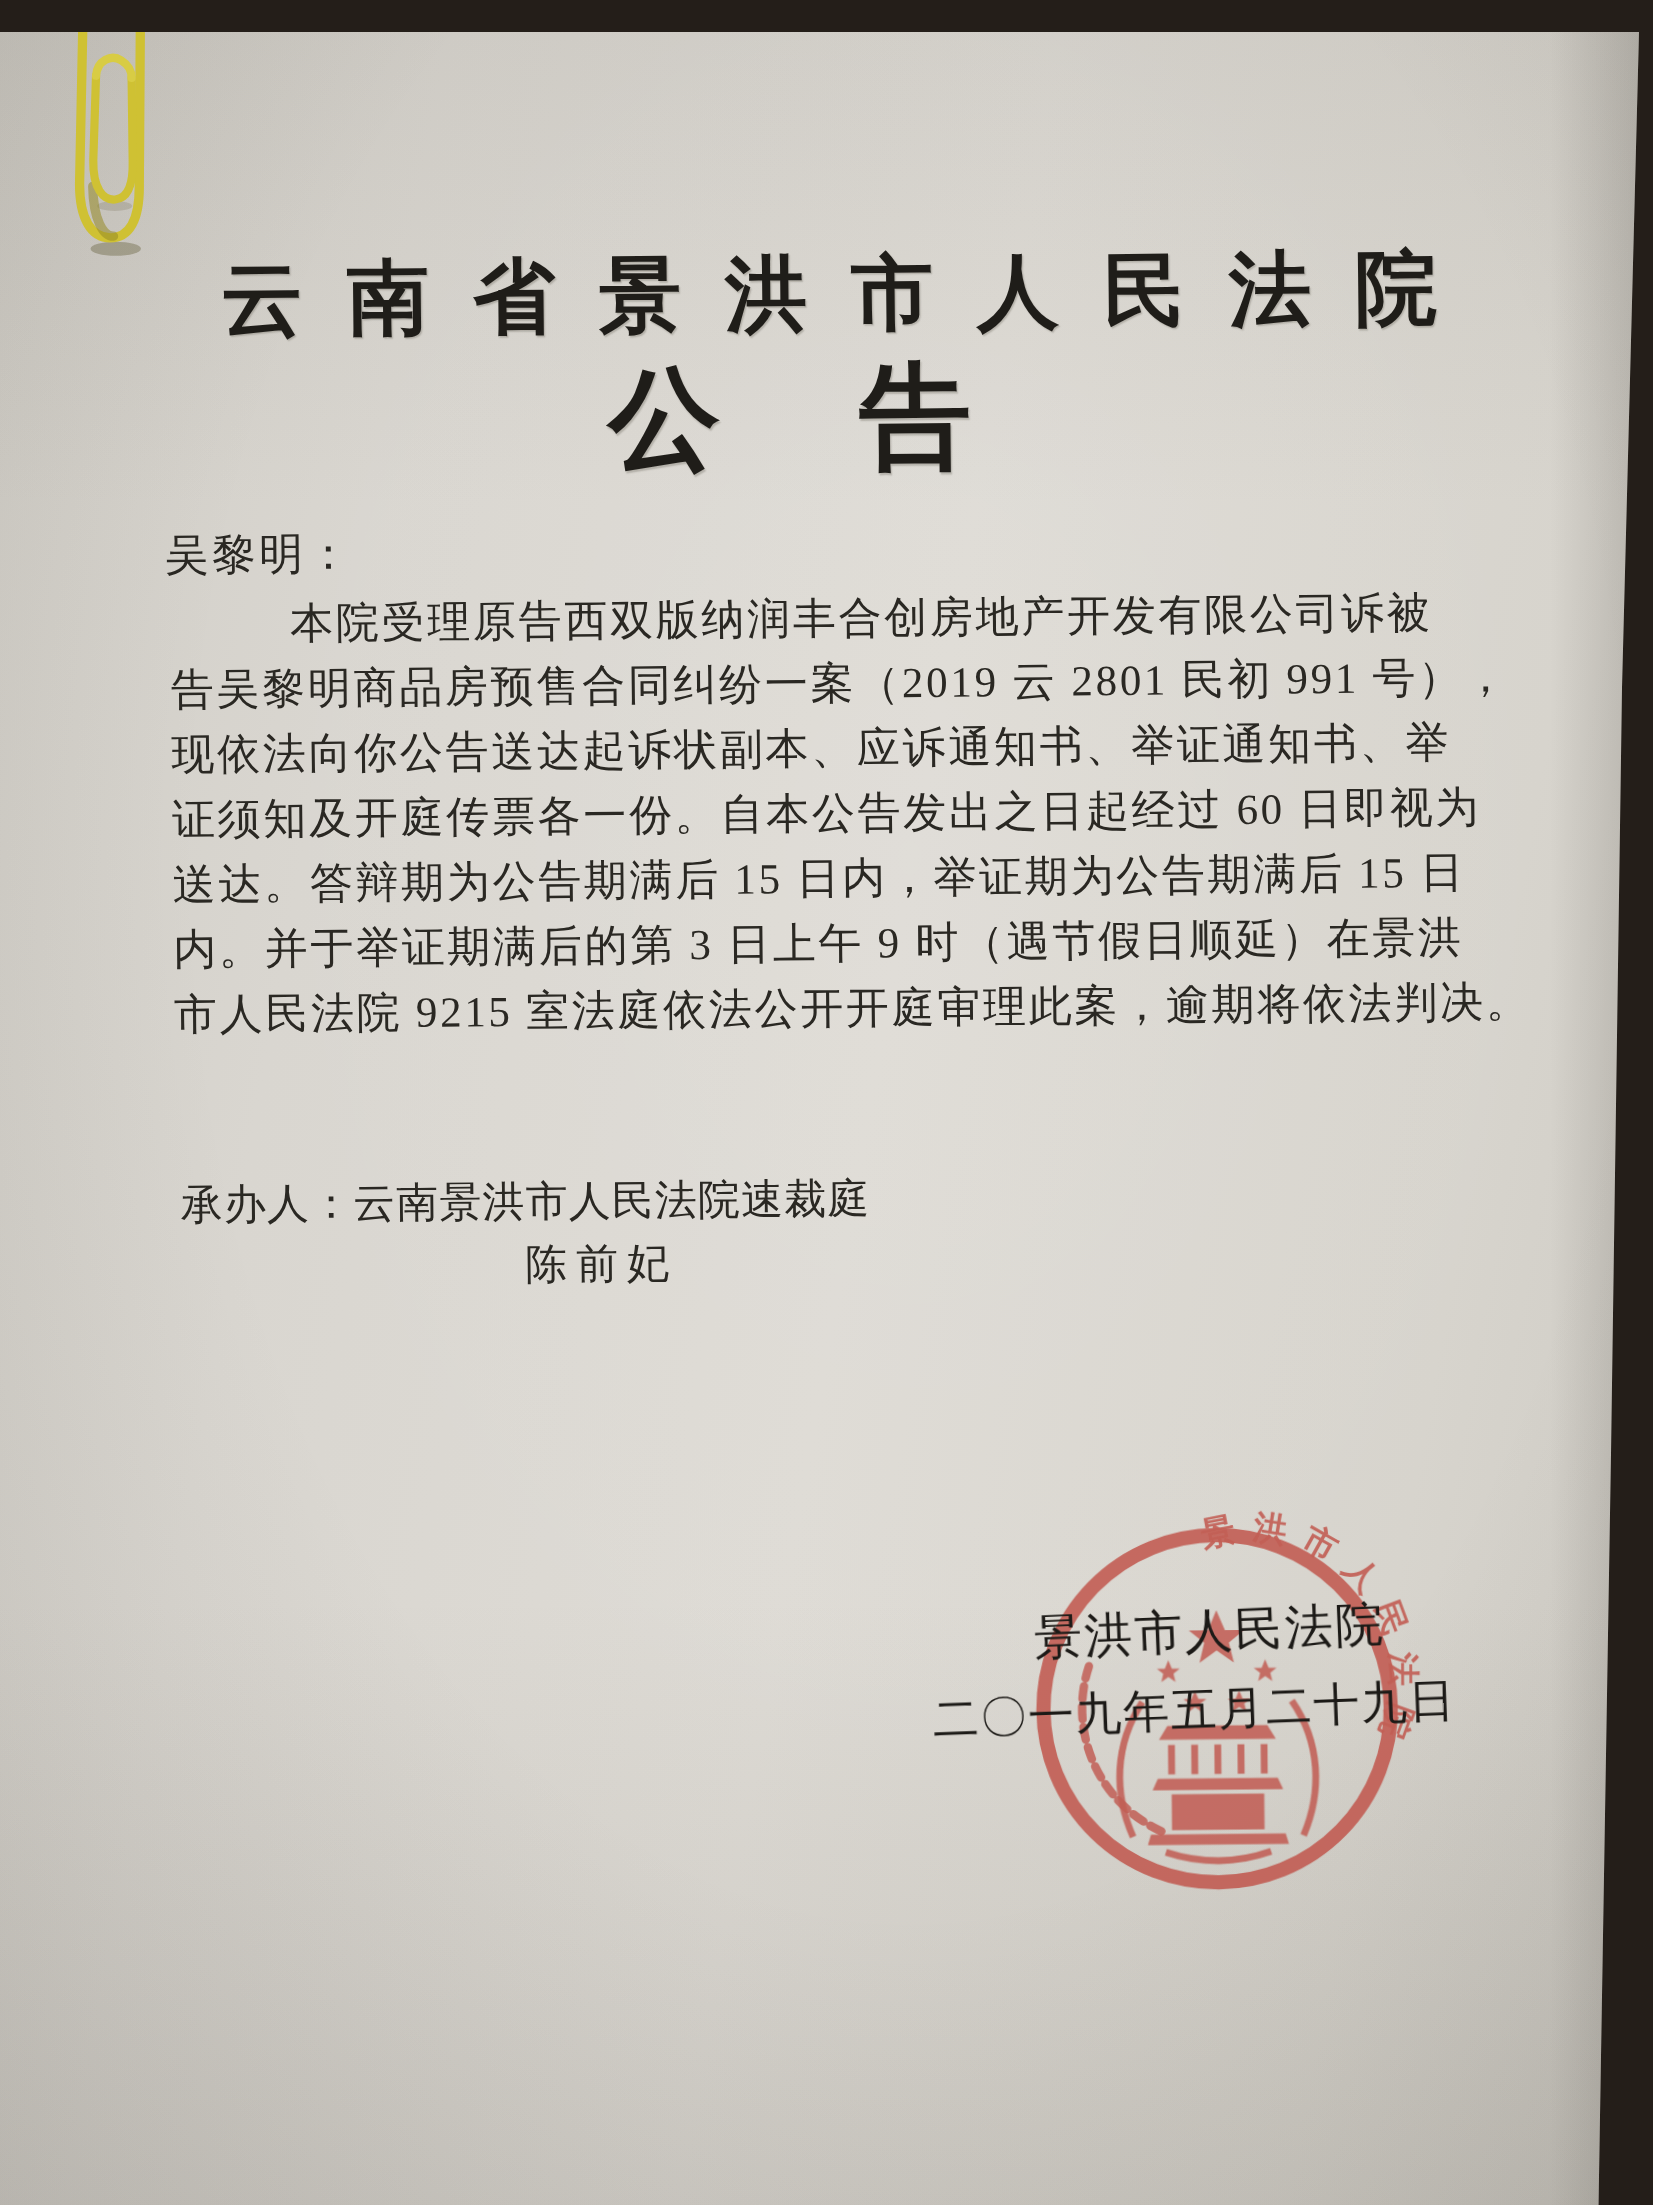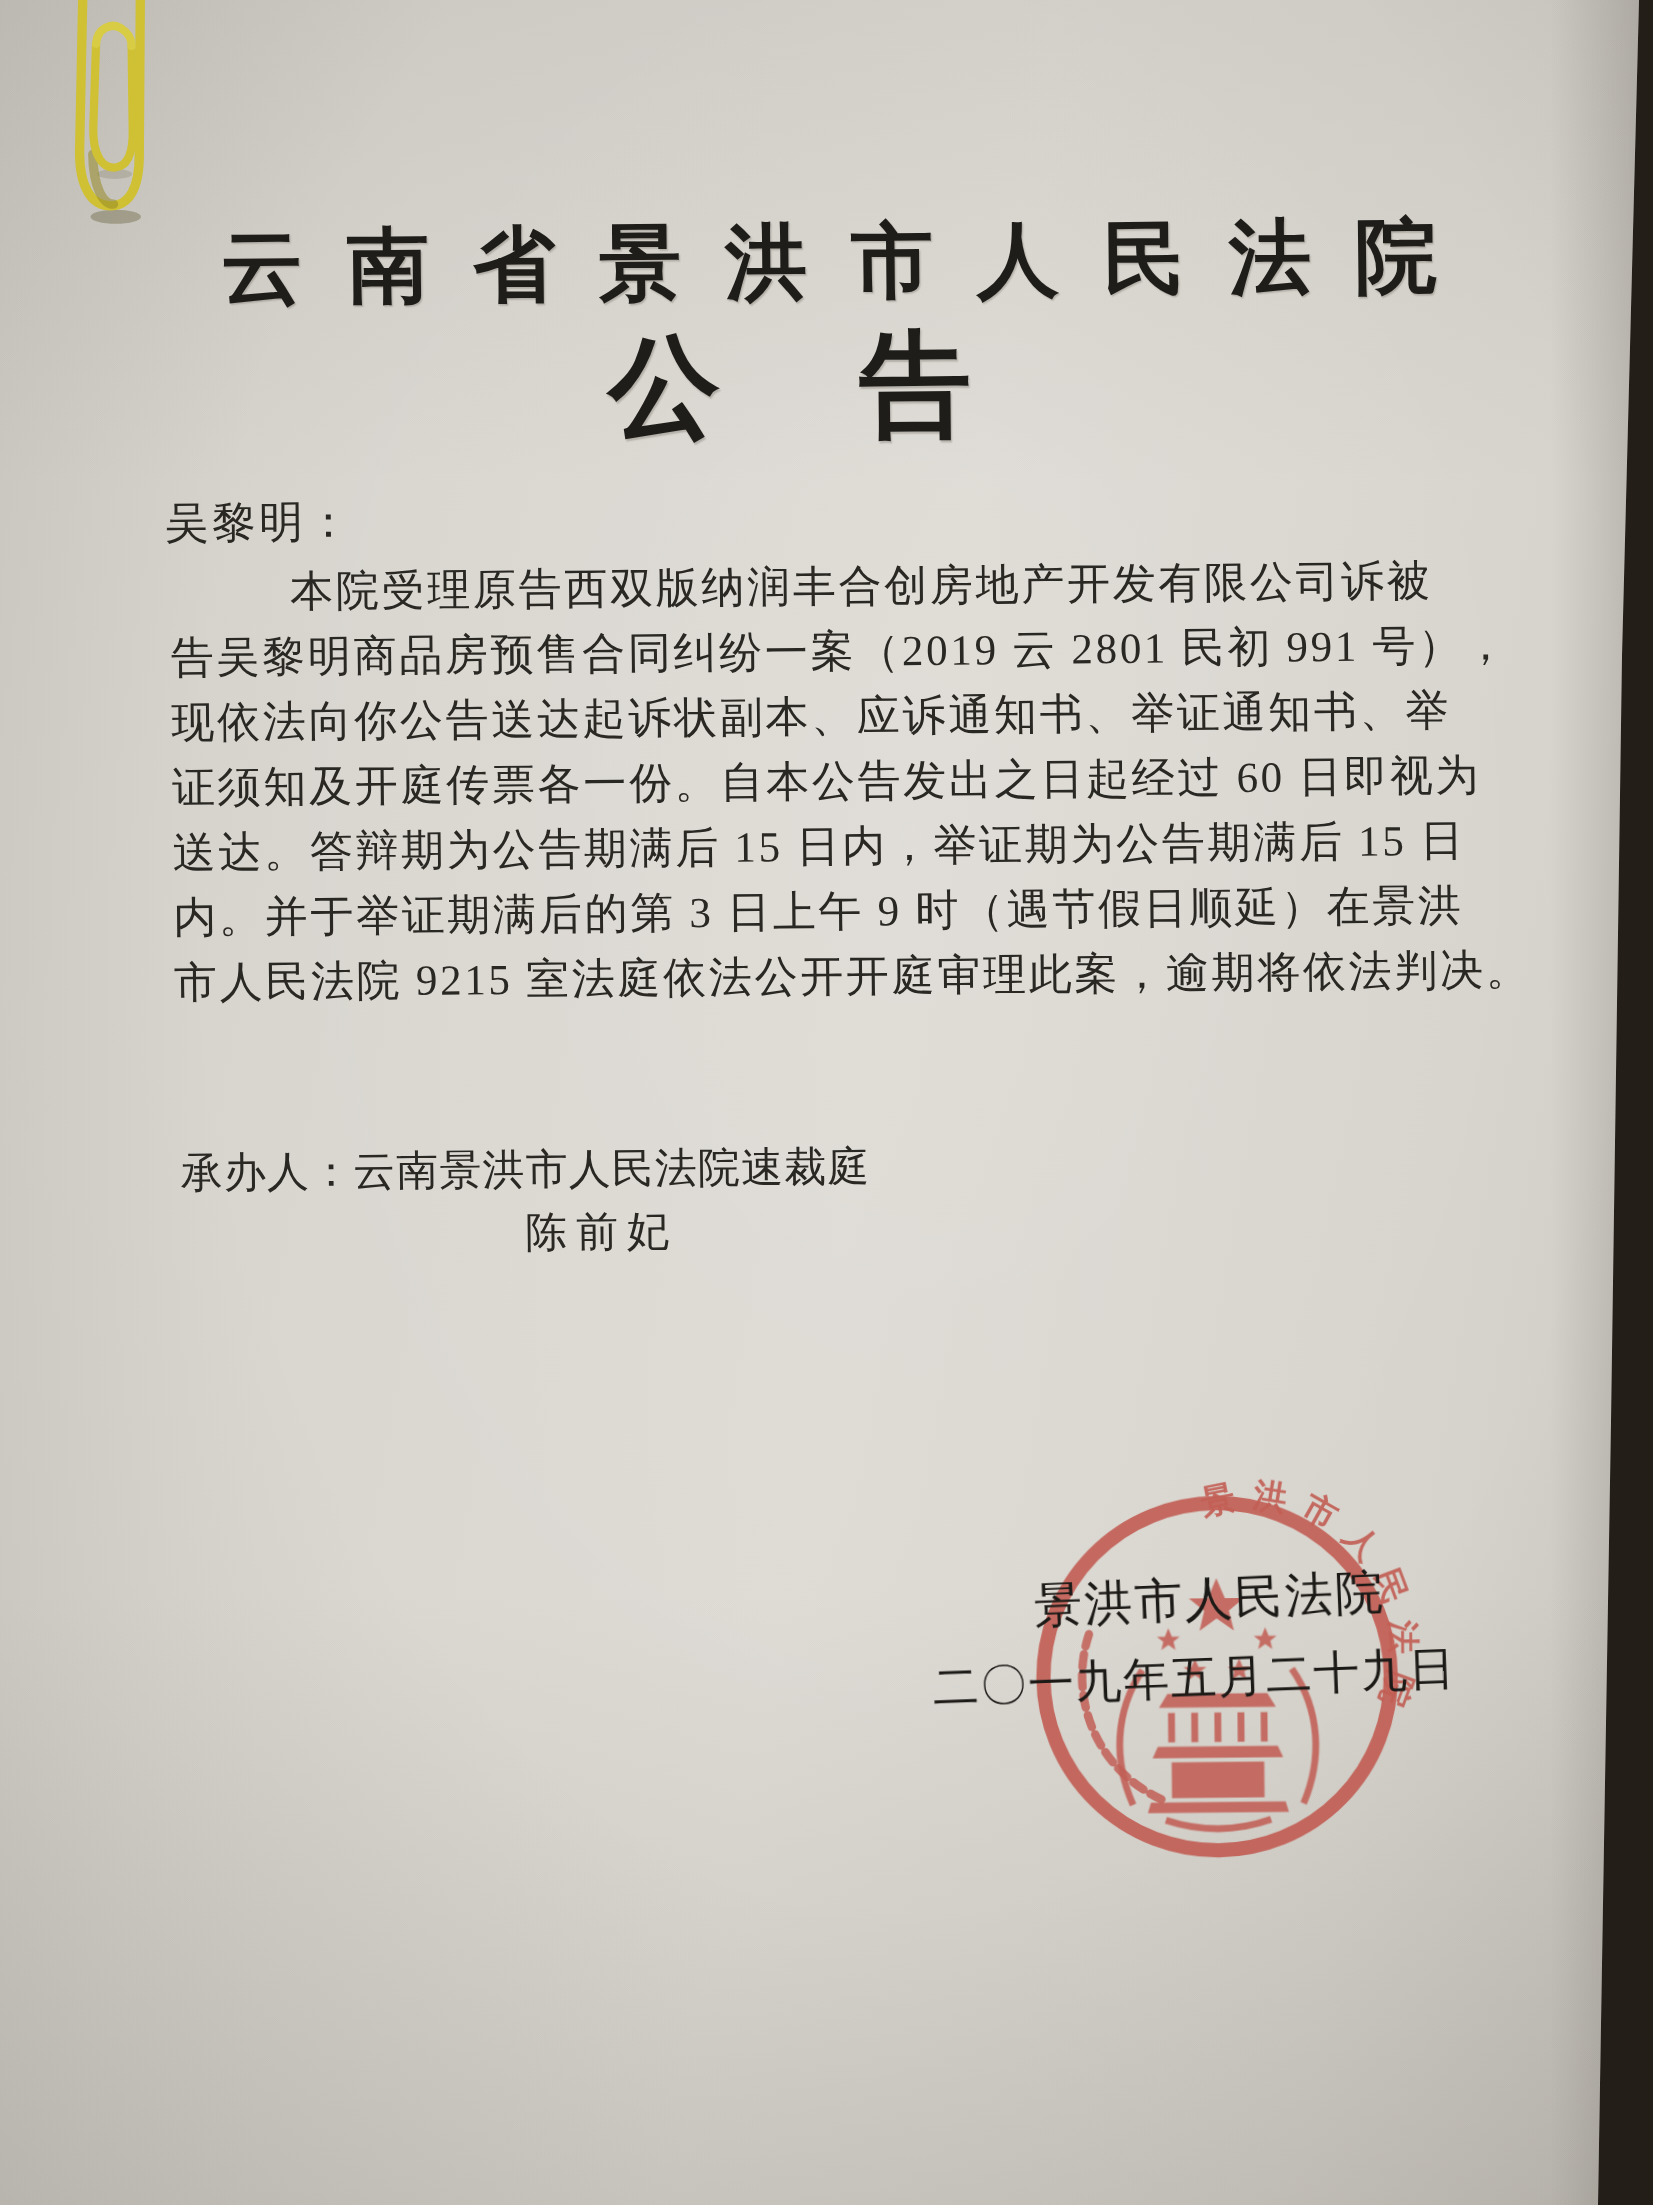--- a/index.html
+++ b/index.html
@@ -5,20 +5,21 @@
   html,body{margin:0;padding:0;background:#241e19;}
   .photo{
     position:relative;width:1654px;height:2205px;overflow:hidden;
     background:#241e19;
     font-family:"Liberation Serif","DejaVu Serif",serif;
   }
   .paper{
     position:absolute;inset:0;
     clip-path:polygon(0 0,1639px 0,1622px 656px,1611px 1422px,1598px 2205px,0 2205px);
     background:linear-gradient(100deg,#d0cdc6 0%,#d9d6d0 22%,#dedbd5 52%,#d7d4cd 82%,#cdcac3 100%);
+    margin-top:32px;
   }
   .paper-overlay{
     position:absolute;inset:0;pointer-events:none;
     background:
       linear-gradient(180deg,rgba(110,105,95,.10) 0%,rgba(0,0,0,0) 22%,rgba(0,0,0,0) 72%,rgba(85,80,70,.12) 100%),
       radial-gradient(ellipse at 55% 38%,rgba(255,255,255,.07) 0%,rgba(0,0,0,0) 55%,rgba(40,35,28,.10) 100%);
   }
   .edge-shade{
     position:absolute;top:0;bottom:0;right:0;width:104px;pointer-events:none;
     background:linear-gradient(to right,rgba(50,45,38,0) 0%,rgba(50,45,38,.20) 100%);

